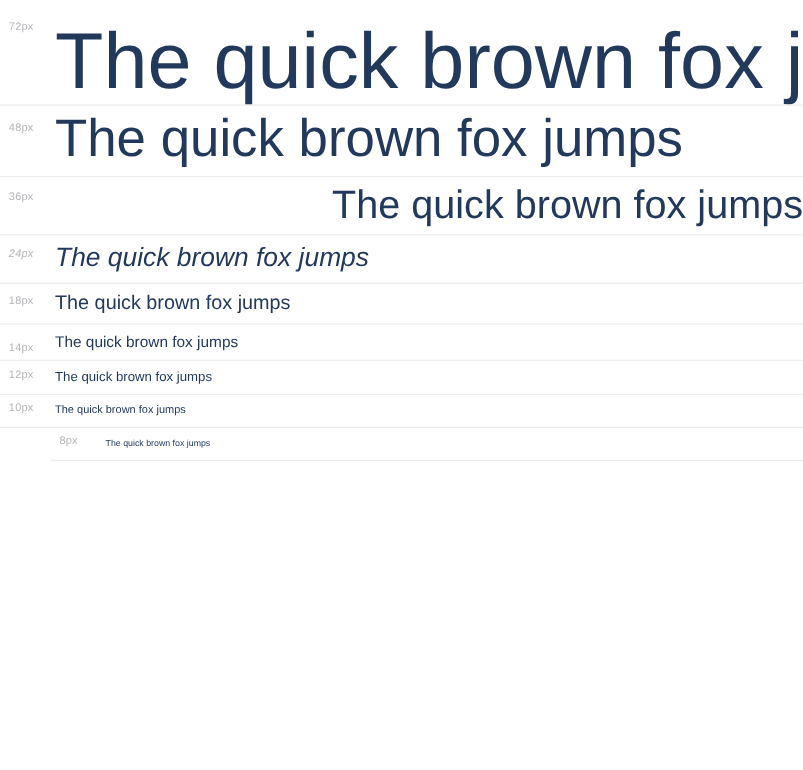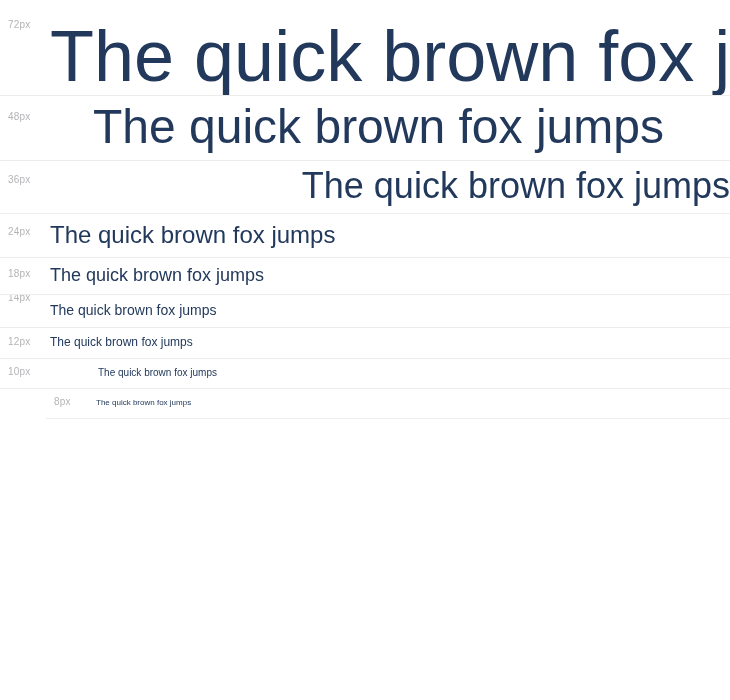--- a/index.html
+++ b/index.html
@@ -58,69 +58,69 @@
   
   .row-72 { height: 96px; }
   .row-72 .sample-text {
     font-size: 72px;
     margin-top: 13px;
     line-height: 86px;
   }
   .row-72 .size-label { bottom: 65px; }
 
   
-  .row-48 { height: 65px; padding-left: 43px; }
+  .row-48 { height: 65px; }
   .row-48 .sample-text {
     font-size: 48px;
     line-height: 62px;
   }
   .row-48 .size-label { bottom: 38px; }
 
   
   .row-36 { height: 53px; text-align: right; }
   .row-36 .sample-text {
     font-size: 36px;
     line-height: 50px;
   }
   .row-36 .size-label { bottom: 28px; }
 
   
-  .row-24 { height: 44px; }
+  .row-24 { height: 44px; font-style: italic; }
   .row-24 .sample-text {
     font-size: 24px;
     line-height: 42px;
   }
   .row-24 .size-label { bottom: 20px; }
 
   
   .row-18 { height: 37px; }
   .row-18 .sample-text {
     font-size: 18px;
     line-height: 35px;
   }
   .row-18 .size-label { bottom: 15px; }
 
   
   .row-14 { height: 33px; }
   .row-14 .sample-text {
     font-size: 14px;
     line-height: 31px;
   }
-  .row-14 .size-label { bottom: 24px; }
+  .row-14 .size-label { bottom: 5px; }
 
   
   .row-12 { height: 31px; }
   .row-12 .sample-text {
     font-size: 12px;
     line-height: 29px;
   }
   .row-12 .size-label { bottom: 11px; }
 
   
-  .row-10 { height: 30px; padding-left: 48px; }
+  .row-10 { height: 30px; }
   .row-10 .sample-text {
     font-size: 10px;
     line-height: 28px;
   }
   .row-10 .size-label { bottom: 11px; }
 
   
   .row-8 { height: 30px; margin-left: 46px; }
   .row-8 .sample-text {
     font-size: 8px;

